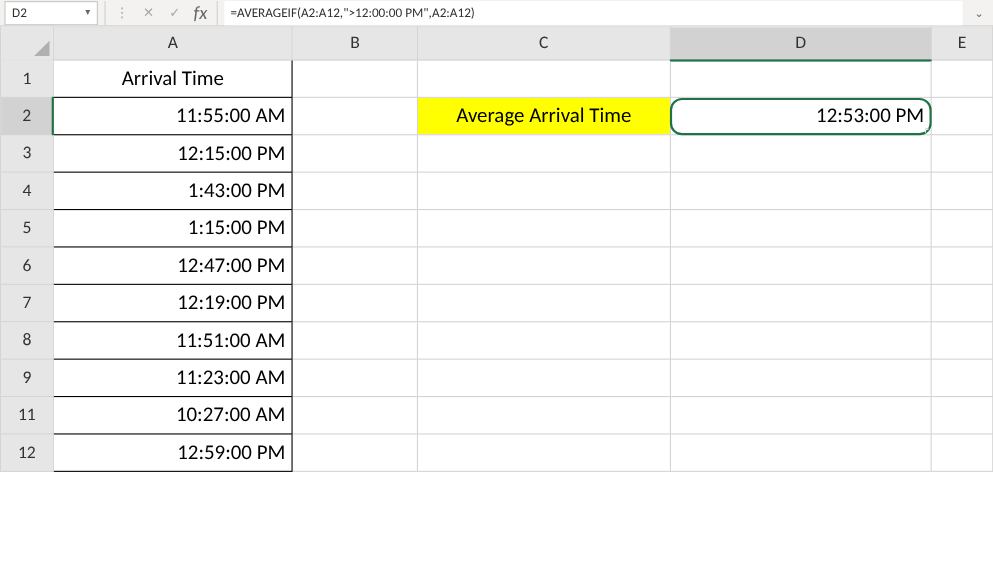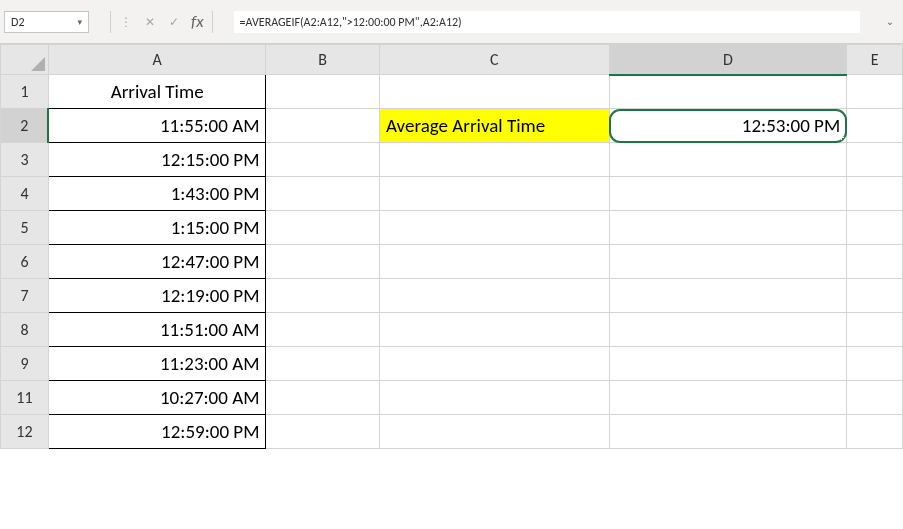--- a/index.html
+++ b/index.html
@@ -6,25 +6,25 @@
   body {
     font-family: Calibri, Arial, sans-serif;
     background: #fff;
     overflow: hidden;
     width: 903px;
     height: 529px;
   }
   .formula-bar {
     display: flex;
     align-items: center;
-    height: 44px;
+    height: 24px;
     background: #f3f2f1;
     border-bottom: 1px solid #d0d0d0;
     padding: 2px 4px;
-    gap: 21px;
+    gap: 6px;
   }
   .name-box {
     width: 85px;
     height: 22px;
     background: #fff;
     border: 1px solid #c8c6c4;
     display: flex;
     align-items: center;
     padding: 0 6px;
     font-size: 12px;
@@ -130,21 +130,21 @@
     overflow: hidden;
     white-space: nowrap;
   }
   .col-A { width: 218px; }
   .col-B { width: 114px; }
   .col-C { width: 230px; }
   .col-D { width: 238px; }
   .col-E { width: 56px; }
   td.bordered { border: 1px solid #000; margin-left: 24px; }
   td.center { text-align: center; }
-  td.left { text-align: left; margin-top: 16px; }
+  td.left { text-align: center; margin-top: 16px; }
   td.yellow { background: #ffff00; }
   td.selected {
     outline: 2px solid #217346;
     outline-offset: -2px;
     position: relative;
     border-radius: 11px;
   }
   td.selected::after {
     content: "";
     position: absolute;

